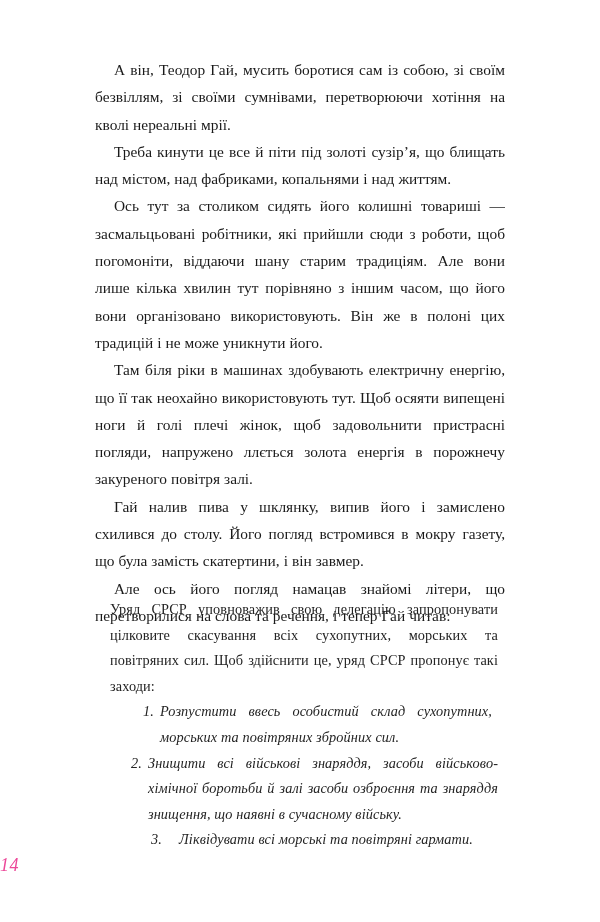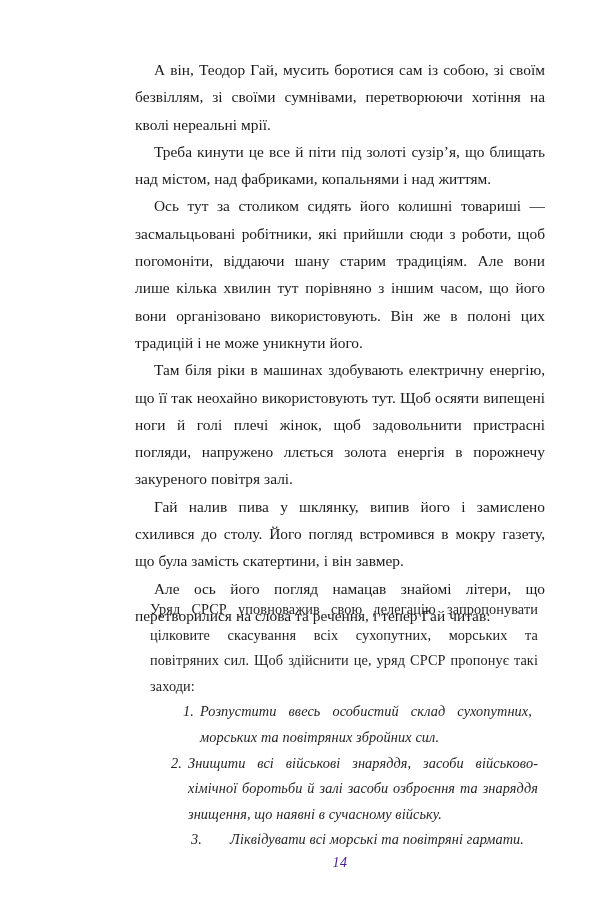--- a/index.html
+++ b/index.html
@@ -14,21 +14,20 @@
     color: #1a1a1a;
     overflow: hidden;
   }
 
   .page {
     position: relative;
     width: 492px;
     height: 922px;
     background: #ffffff;
     box-sizing: border-box;
-    margin-left: 40px;
   }
 
   .text-block {
     position: absolute;
     left: 95px;
     top: 56px;
     width: 410px;
   }
 
   .para {
@@ -88,31 +87,31 @@
 
   .quote-list-item .body {
     flex: 1 1 auto;
     text-align: justify;
   }
 
   
   .li-1 { padding-left: 22px; padding-right: 6px; }
   .li-2 { padding-left: 10px; padding-right: 0px; }
   .li-3 { padding-left: 30px; padding-right: 14px; }
-  .li-3 .body { text-align: right; }
+  .li-3 .body { text-align: center; }
 
   .folio {
     position: absolute;
     left: 0;
     top: 855px;
     width: 600px;
-    text-align: center;
-    font-size: 14px;
+    text-align: left;
+    font-size: 18px;
     font-style: italic;
-    color: #4c1d95;
+    color: #ec4899;
     letter-spacing: 0.4px;
   }
 </style>
 </head>
 <body>
 
 <div class="page">
 
   <div class="text-block">
     <p class="para">А він, Теодор Гай, мусить боротися сам із собою, зі своїм безвіллям, зі своїми сумнівами, перетворюючи хотіння на кволі нереальні мрії.</p>

